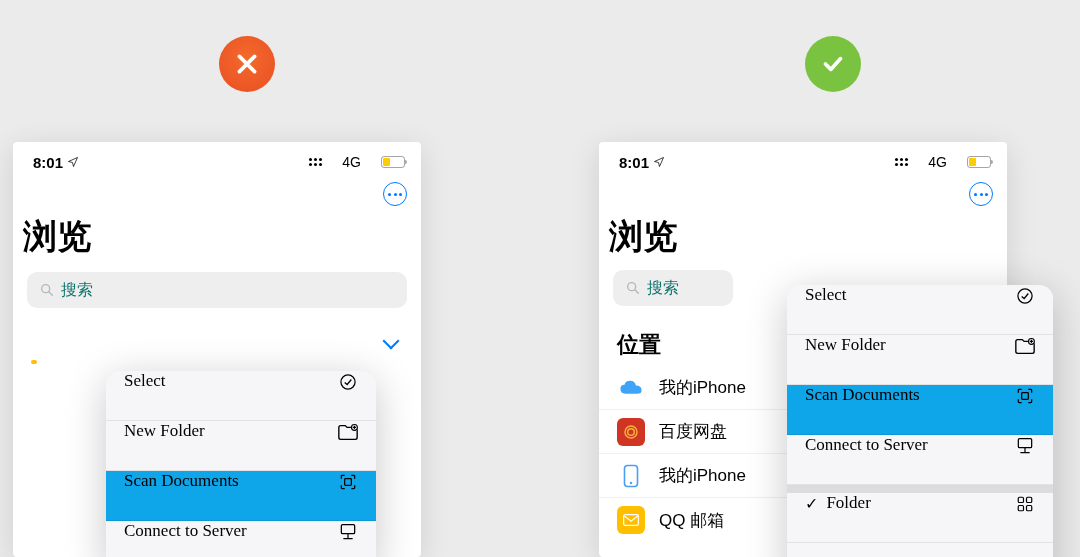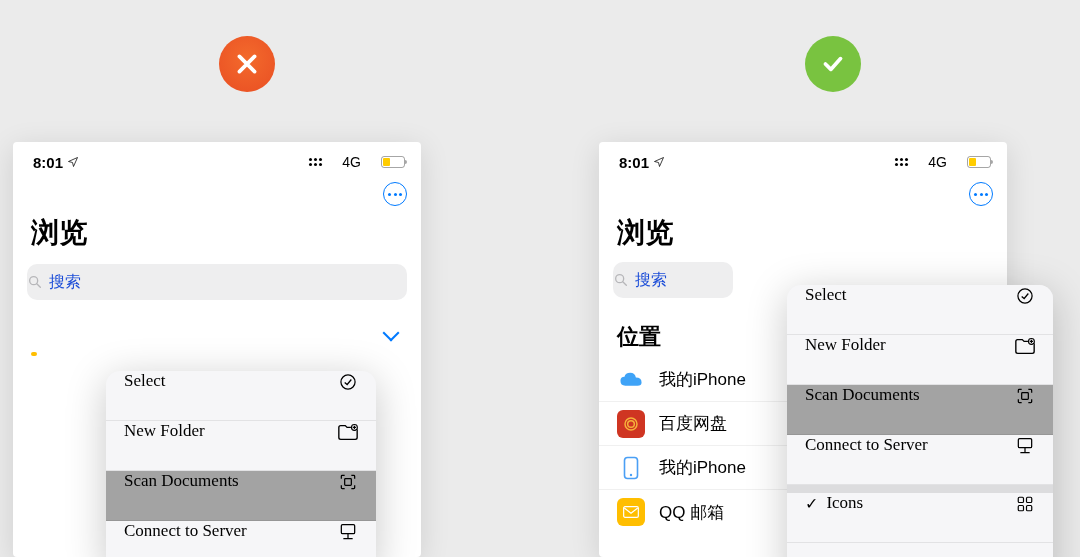--- a/index.html
+++ b/index.html
@@ -100,36 +100,36 @@
       border: 1.6px solid #007aff;
       border-radius: 50%;
       display: flex; align-items: center; justify-content: center;
       gap: 2.5px;
     }
     .ellipsis span {
       width: 3px; height: 3px; border-radius: 50%; background: #007aff;
     }
 
     .title {
-      font-size: 28px;
+      font-size: 34px;
       font-weight: 700;
-      padding: 0 18px 12px;
+      padding: 0 10px 12px;
       letter-spacing: .5px;
     }
 
     .search {
       margin: 0 14px 16px;
       height: 36px;
       background: #eeeeef;
       border-radius: 10px;
       display: flex;
       align-items: center;
       gap: 6px;
-      padding: 0 0;
-      color: #1d4ed8;
+      padding: 0 12px;
+      color: #0f766e;
     }
     .search svg { width: 16px; height: 16px; opacity: .55; }
     .search span { font-size: 16px; }
 
     .section {
       display: flex;
       justify-content: space-between;
       align-items: center;
       padding: 4px 18px 6px;
       font-size: 22px;
@@ -177,21 +177,21 @@
       height: 50px;
       display: flex;
       align-items: flex-start;
       justify-content: space-between;
       padding: 0 17px 0 18px;
       font-size: 17px;
       border-bottom: 1px solid rgba(0,0,0,.08);
       background: #f6f6f8;
       font-family: Liberation Serif, serif;
     }
-    .mi.highlight { background: #a3a3a3; }
+    .mi.highlight { background: #0ea5e9; }
     .mi:last-child { border-bottom: none; }
     .mi .lab { display: flex; align-items: center; gap: 8px; }
     .grp-sep { height: 8px; background: #dcdcde; }
     .mico { width: 22px; height: 22px; display: flex; align-items: center; justify-content: center; }
 
     .right-col .section { padding-top: 8px; }
     .right-col .title   { padding-bottom: 10px; }
     .right-col .search  { width: 120px; }
 
     .tick { font-size: 16px; }
@@ -428,21 +428,21 @@
               <path d="M12 14 V19 M7 20 H17" stroke="#000" stroke-width="1.5" stroke-linecap="round"></path>
             </svg>
         </span>
       </div>
 
       <div class="grp-sep"></div>
 
       <div class="mi">
         <span class="lab">
             <span class="tick">✓</span>
-            <span>Icons</span>
+            <span>Folder</span>
           </span>
         <span class="mico">
           <svg width="18" height="18" viewBox="0 0 24 24">
               <rect x="3" y="3" width="7" height="7" rx="1.5" fill="none" stroke="#000" stroke-width="1.6"></rect>
               <rect x="14" y="3" width="7" height="7" rx="1.5" fill="none" stroke="#000" stroke-width="1.6"></rect>
               <rect x="3" y="14" width="7" height="7" rx="1.5" fill="none" stroke="#000" stroke-width="1.6"></rect>
               <rect x="14" y="14" width="7" height="7" rx="1.5" fill="none" stroke="#000" stroke-width="1.6"></rect>
             </svg>
         </span>
       </div>

